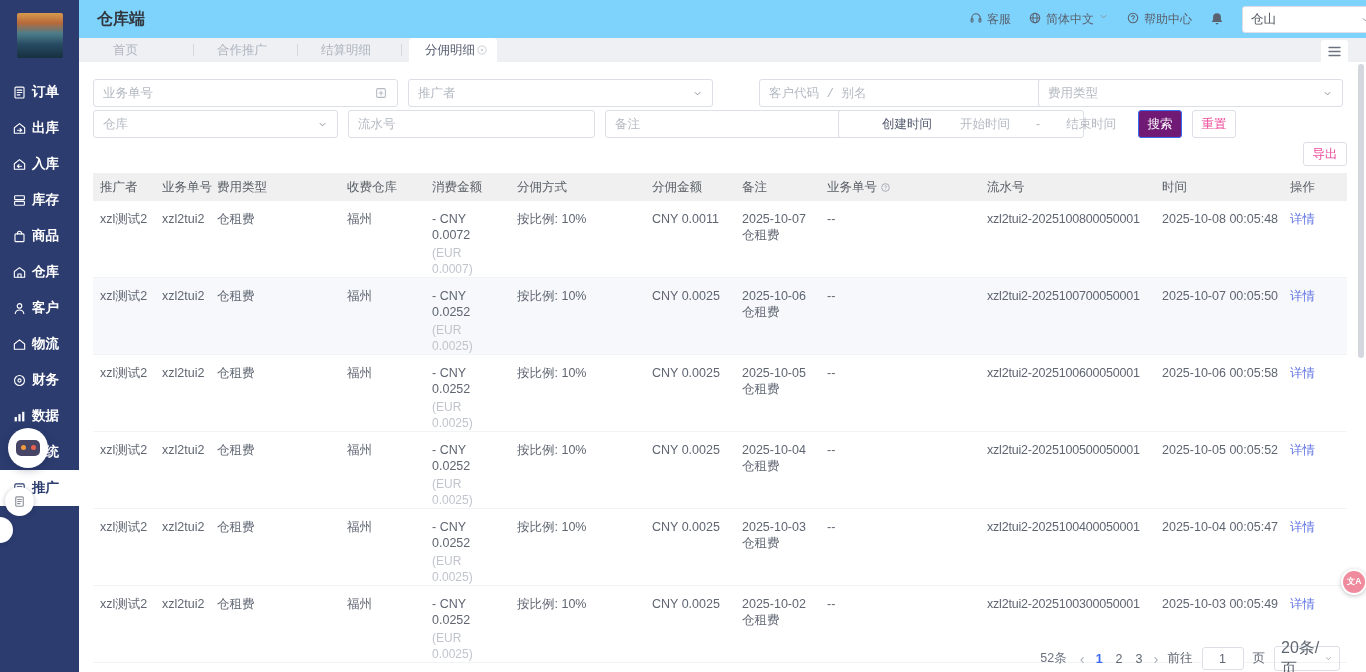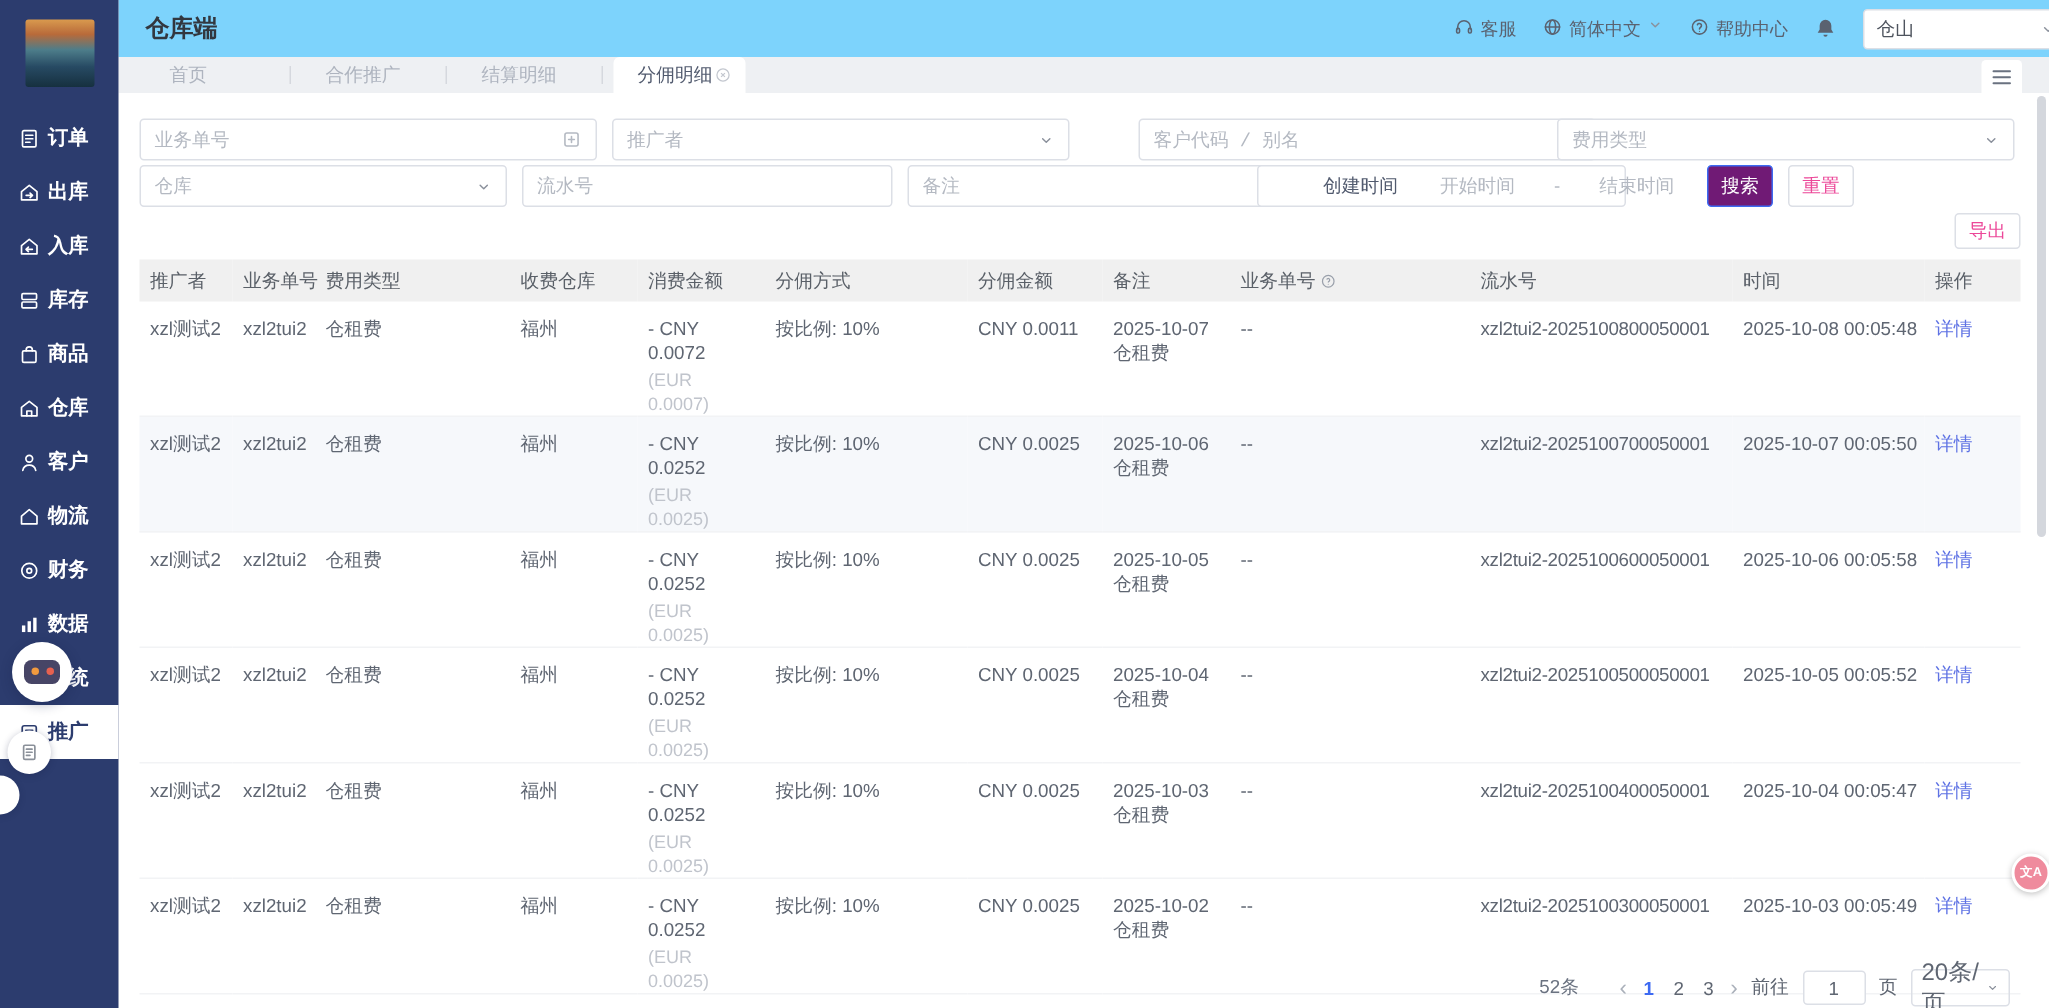--- a/index.html
+++ b/index.html
@@ -80,21 +80,21 @@
   .sub { color:#c0c4cc; font-size:12px; margin-top:2px; }
   .c-remark { word-break:break-all; }
   .c-serial { white-space:nowrap; font-size:11.6px; letter-spacing:-.2px; }
   .c-time { white-space:nowrap; font-size:12px; }
   .link { color:#5e72e4; cursor:pointer; text-decoration:none; }
   .th-help { width:11px; height:11px; fill:none; stroke:#9aa0ab; stroke-width:1.2; vertical-align:-2px; margin-left:3px; }
 
   
   .pager { position:absolute; right:26px; top:584px; display:flex; align-items:center; gap:9px;
            font-size:12.5px; color:#5f6672; }
-  .pg-total { color:#6a7280; margin-right:18px; }
+  .pg-total { color:#6a7280; margin-right:4px; }
   .pg-arrow { color:#aab0ba; font-size:15px; cursor:pointer; line-height:1; }
   .pg-num { cursor:pointer; padding:0 2px; }
   .pg-num.active { color:#3d6af2; font-weight:700; }
   .pg-input { width:42px; height:23px; border:1px solid #dcdfe6; border-radius:3px; text-align:center;
               font-size:12.5px; color:#5f6672; font-family:"Liberation Sans", sans-serif; }
   .pg-size { width:66px; height:25px; border:1px solid #dcdfe6; border-radius:3px; display:flex; align-items:center;
              justify-content:space-between; padding:0 6px; font-size:16px; color:#5f6672; cursor:pointer; }
 
   
   .vthumb { position:absolute; right:2px; top:64px; width:6px; height:294px; border-radius:3px; background:#d4d7dd; z-index:8; cursor:grab; }

